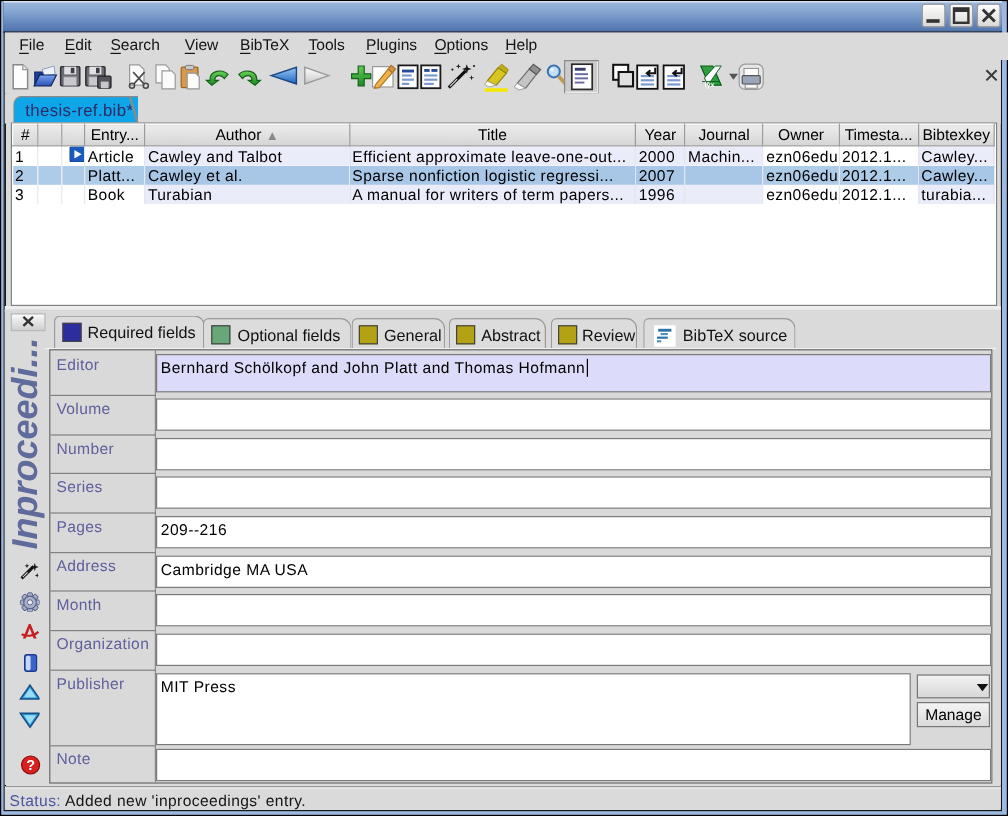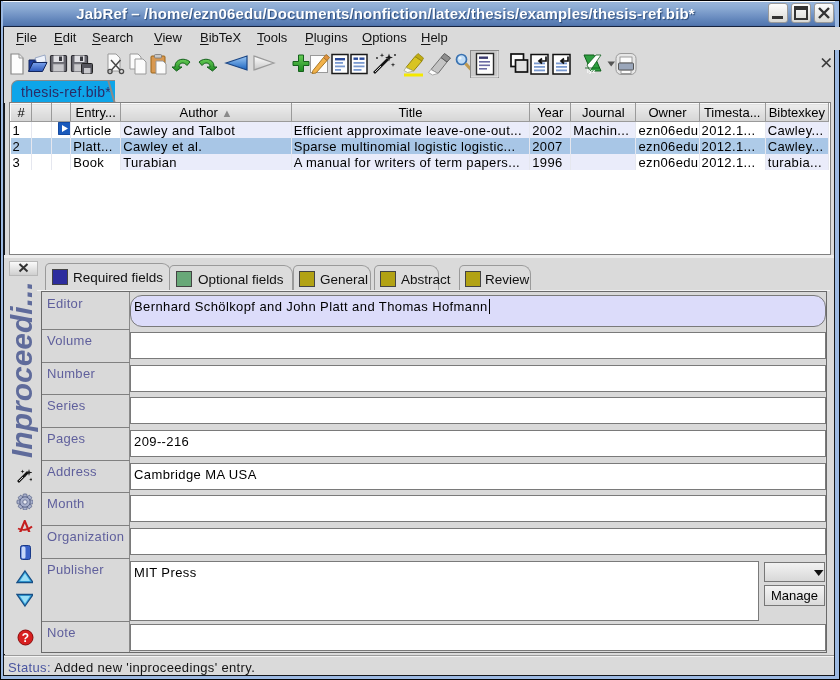--- a/index.html
+++ b/index.html
@@ -60,21 +60,20 @@
 </style>
 </head>
 <body>
 <div id="win">
 <div id="blue-edge"></div>
 <div id="dark-edge"></div>
 <div id="content"></div>
     <div style="position:absolute;left:4px;top:27px;width:1px;height:648px;background:#16191f;"></div>
 <div id="titlebar">
   <div class="tline"></div>
-  <div id="title-text">JabRef – /home/ezn06edu/Documents/nonfiction/latex/thesis/examples/thesis-ref.bib*</div>
 </div>
 <div class="winbtn" id="btn-min"><svg width="18" height="18">
         <rect x="3" y="12" width="11" height="3" fill="#333"></rect>
       </svg></div>
 <div class="winbtn" id="btn-max"><svg width="18" height="18">
         <rect x="3" y="3" width="12" height="12" fill="none" stroke="#333" stroke-width="2"></rect>
         <rect x="3" y="3" width="12" height="3" fill="#333"></rect>
       </svg></div>
 <div class="winbtn" id="btn-close"><svg width="18" height="18">
         <path d="M4 4 L14 14 M14 4 L4 14" stroke="#333" stroke-width="2.4"></path>
@@ -270,33 +269,33 @@
 <tr>
 <td>1</td>
             <td></td>
             <td style="padding-left:6px;"><svg width="14" height="13">
                 <rect x="0" y="0" width="13" height="13" rx="2" fill="#1a5abc" stroke="#0a3a8c"></rect>
                 <path d="M4 3 L10 6.5 L4 10 Z" fill="#fff"></path>
               </svg></td>
             <td>Article</td>
             <td class="pale">Cawley and Talbot</td>
             <td class="pale">Efficient approximate leave-one-out...</td>
-            <td class="pale">2002</td>
+            <td class="pale">2000</td>
             <td class="pale">Machin...</td>
             <td>ezn06edu</td>
             <td>2012.1...</td>
             <td class="pale">Cawley...</td>
 </tr>
 <tr class="rowsel">
 <td>2</td>
             <td></td>
             <td></td>
             <td>Platt...</td>
             <td class="pale">Cawley et al.</td>
-            <td class="pale">Sparse multinomial logistic logistic...</td>
+            <td class="pale">Sparse nonfiction logistic regressi...</td>
             <td class="pale">2007</td>
             <td class="pale"></td>
             <td>ezn06edu</td>
             <td>2012.1...</td>
             <td class="pale">Cawley...</td>
 </tr>
 <tr>
 <td>3</td>
             <td></td>
             <td></td>
@@ -323,33 +322,42 @@
           <span class="lbl" style="left:27px;">Required fields</span>
         </div>
     <div class="edtab" style="left:165px;width:124px;">
           <span class="sq" style="left:6px;background:#68a878;"></span>
           <span class="lbl" style="left:28px;">Optional fields</span>
         </div>
     <div class="edtab" style="left:289px;width:78px;">
           <span class="sq" style="left:5px;background:#b2a214;"></span>
           <span class="lbl" style="left:26px;">General</span>
         </div>
-    <div class="edtab" style="left:370px;width:65px;">
+    <div class="edtab" style="left:370px;width:81px;">
           <span class="sq" style="left:5px;background:#b2a214;"></span>
           <span class="lbl" style="left:26px;">Abstract</span>
         </div>
     <div class="edtab" style="left:455px;width:72px;">
           <span class="sq" style="left:5px;background:#b2a214;"></span>
           <span class="lbl" style="left:25px;">Review</span>
+        </div>
+    <div class="edtab" style="left:532px;width:127px;">
+          <svg width="18" height="18" style="position:absolute;left:8px;top:5px;background:#fff;">
+            <rect x="3.5" y="3" width="11" height="2.4" fill="#2a72aa"></rect>
+            <rect x="5.5" y="6.5" width="6" height="1.8" fill="#4a92c2"></rect>
+            <rect x="2.5" y="9.5" width="9" height="1.8" fill="#2a72aa"></rect>
+            <rect x="2.5" y="12.5" width="3.5" height="1.8" fill="#4a92c2"></rect>
+          </svg>
+          <span class="lbl" style="left:32px;">BibTeX source</span>
         </div>
   </div>
   <div id="form">
         <div style="position:absolute;left:87px;top:0;height:360px;width:1px;background:#8a8a8a;"></div>
     <div class="flabel" style="top:4px;">Editor</div>
-    <div class="ffield" style="top:3px;height:32px;background:#dcdcfa;border-radius:12px;">Bernhard Schölkopf and John Platt and Thomas Hofmann<span style="border-left:1px solid #000;margin-left:1px;">&nbsp;</span></div>
+    <div class="ffield" style="top:3px;height:32px;background:#dcdcfa;">Bernhard Schölkopf and John Platt and Thomas Hofmann<span style="border-left:1px solid #000;margin-left:1px;">&nbsp;</span></div>
     <div class="frow" style="top:37px;"></div>
     <div class="flabel" style="top:41px;">Volume</div>
     <div class="ffield" style="top:40px;height:27px;"></div>
     <div class="frow" style="top:70px;"></div>
     <div class="flabel" style="top:74px;">Number</div>
     <div class="ffield" style="top:73px;height:27px;"></div>
     <div class="frow" style="top:102px;"></div>
     <div class="flabel" style="top:106px;text-align:right;">Series</div>
     <div class="ffield" style="top:105px;height:27px;"></div>
     <div class="frow" style="top:135px;"></div>

